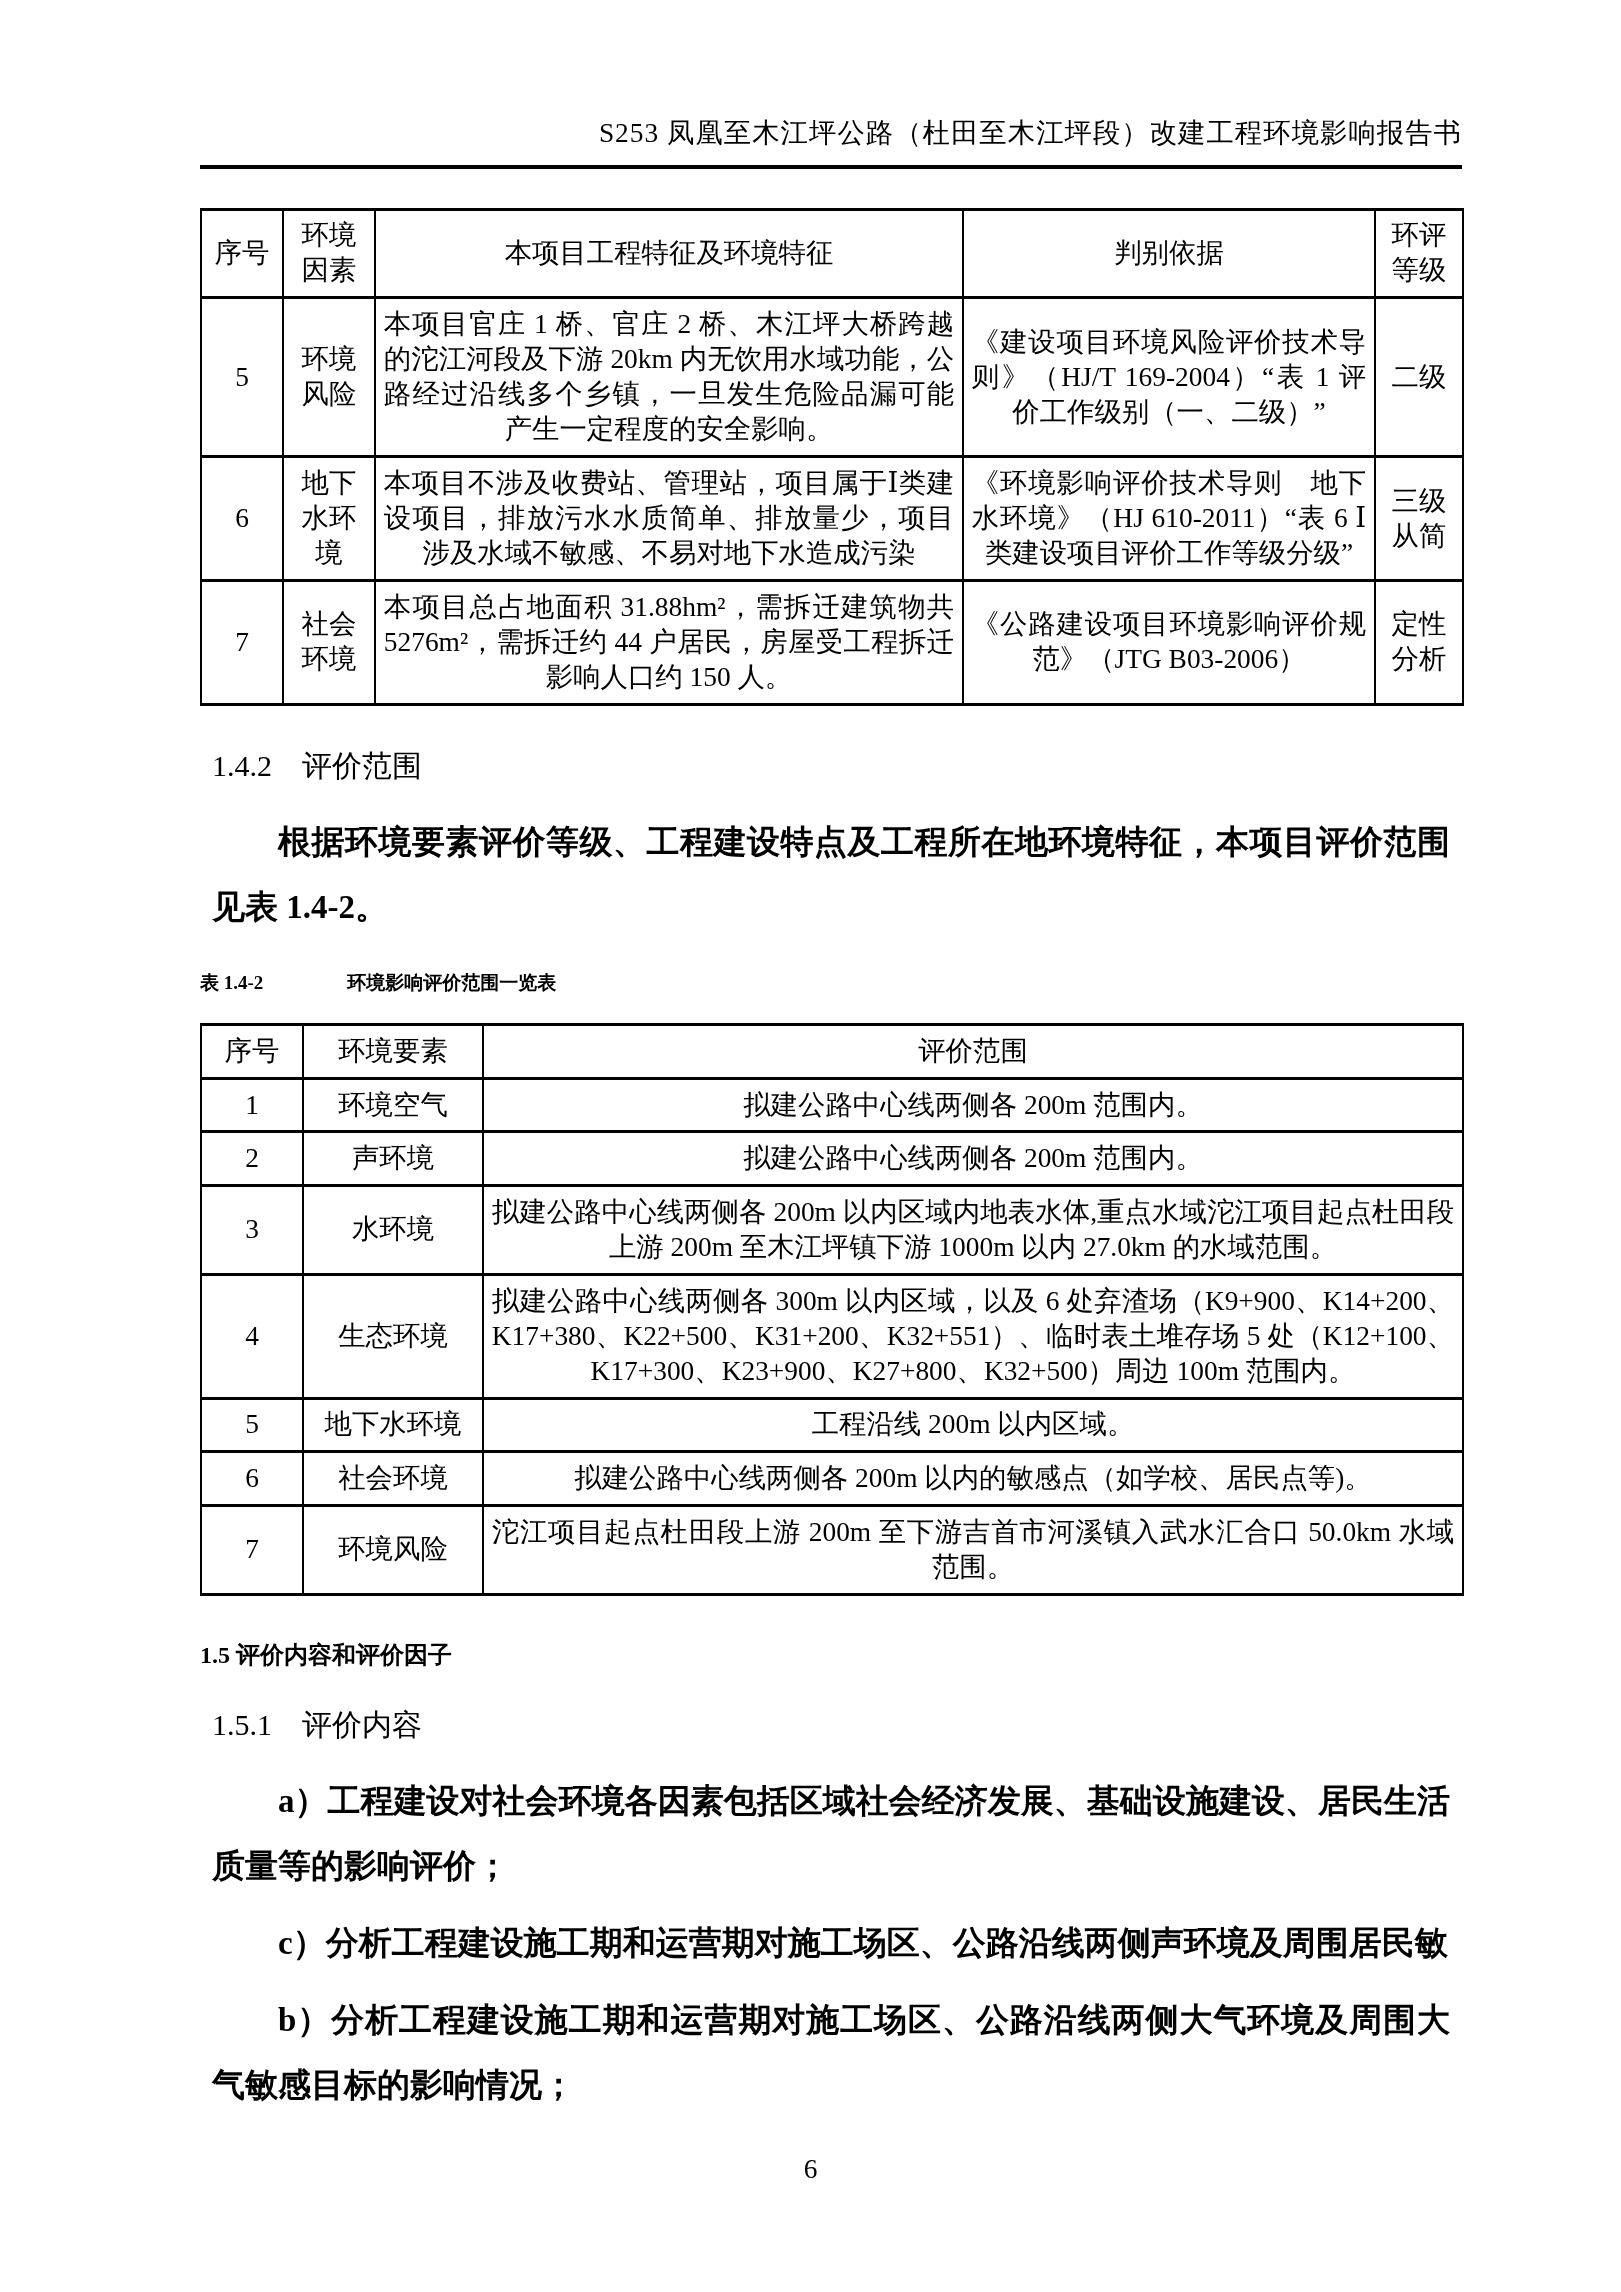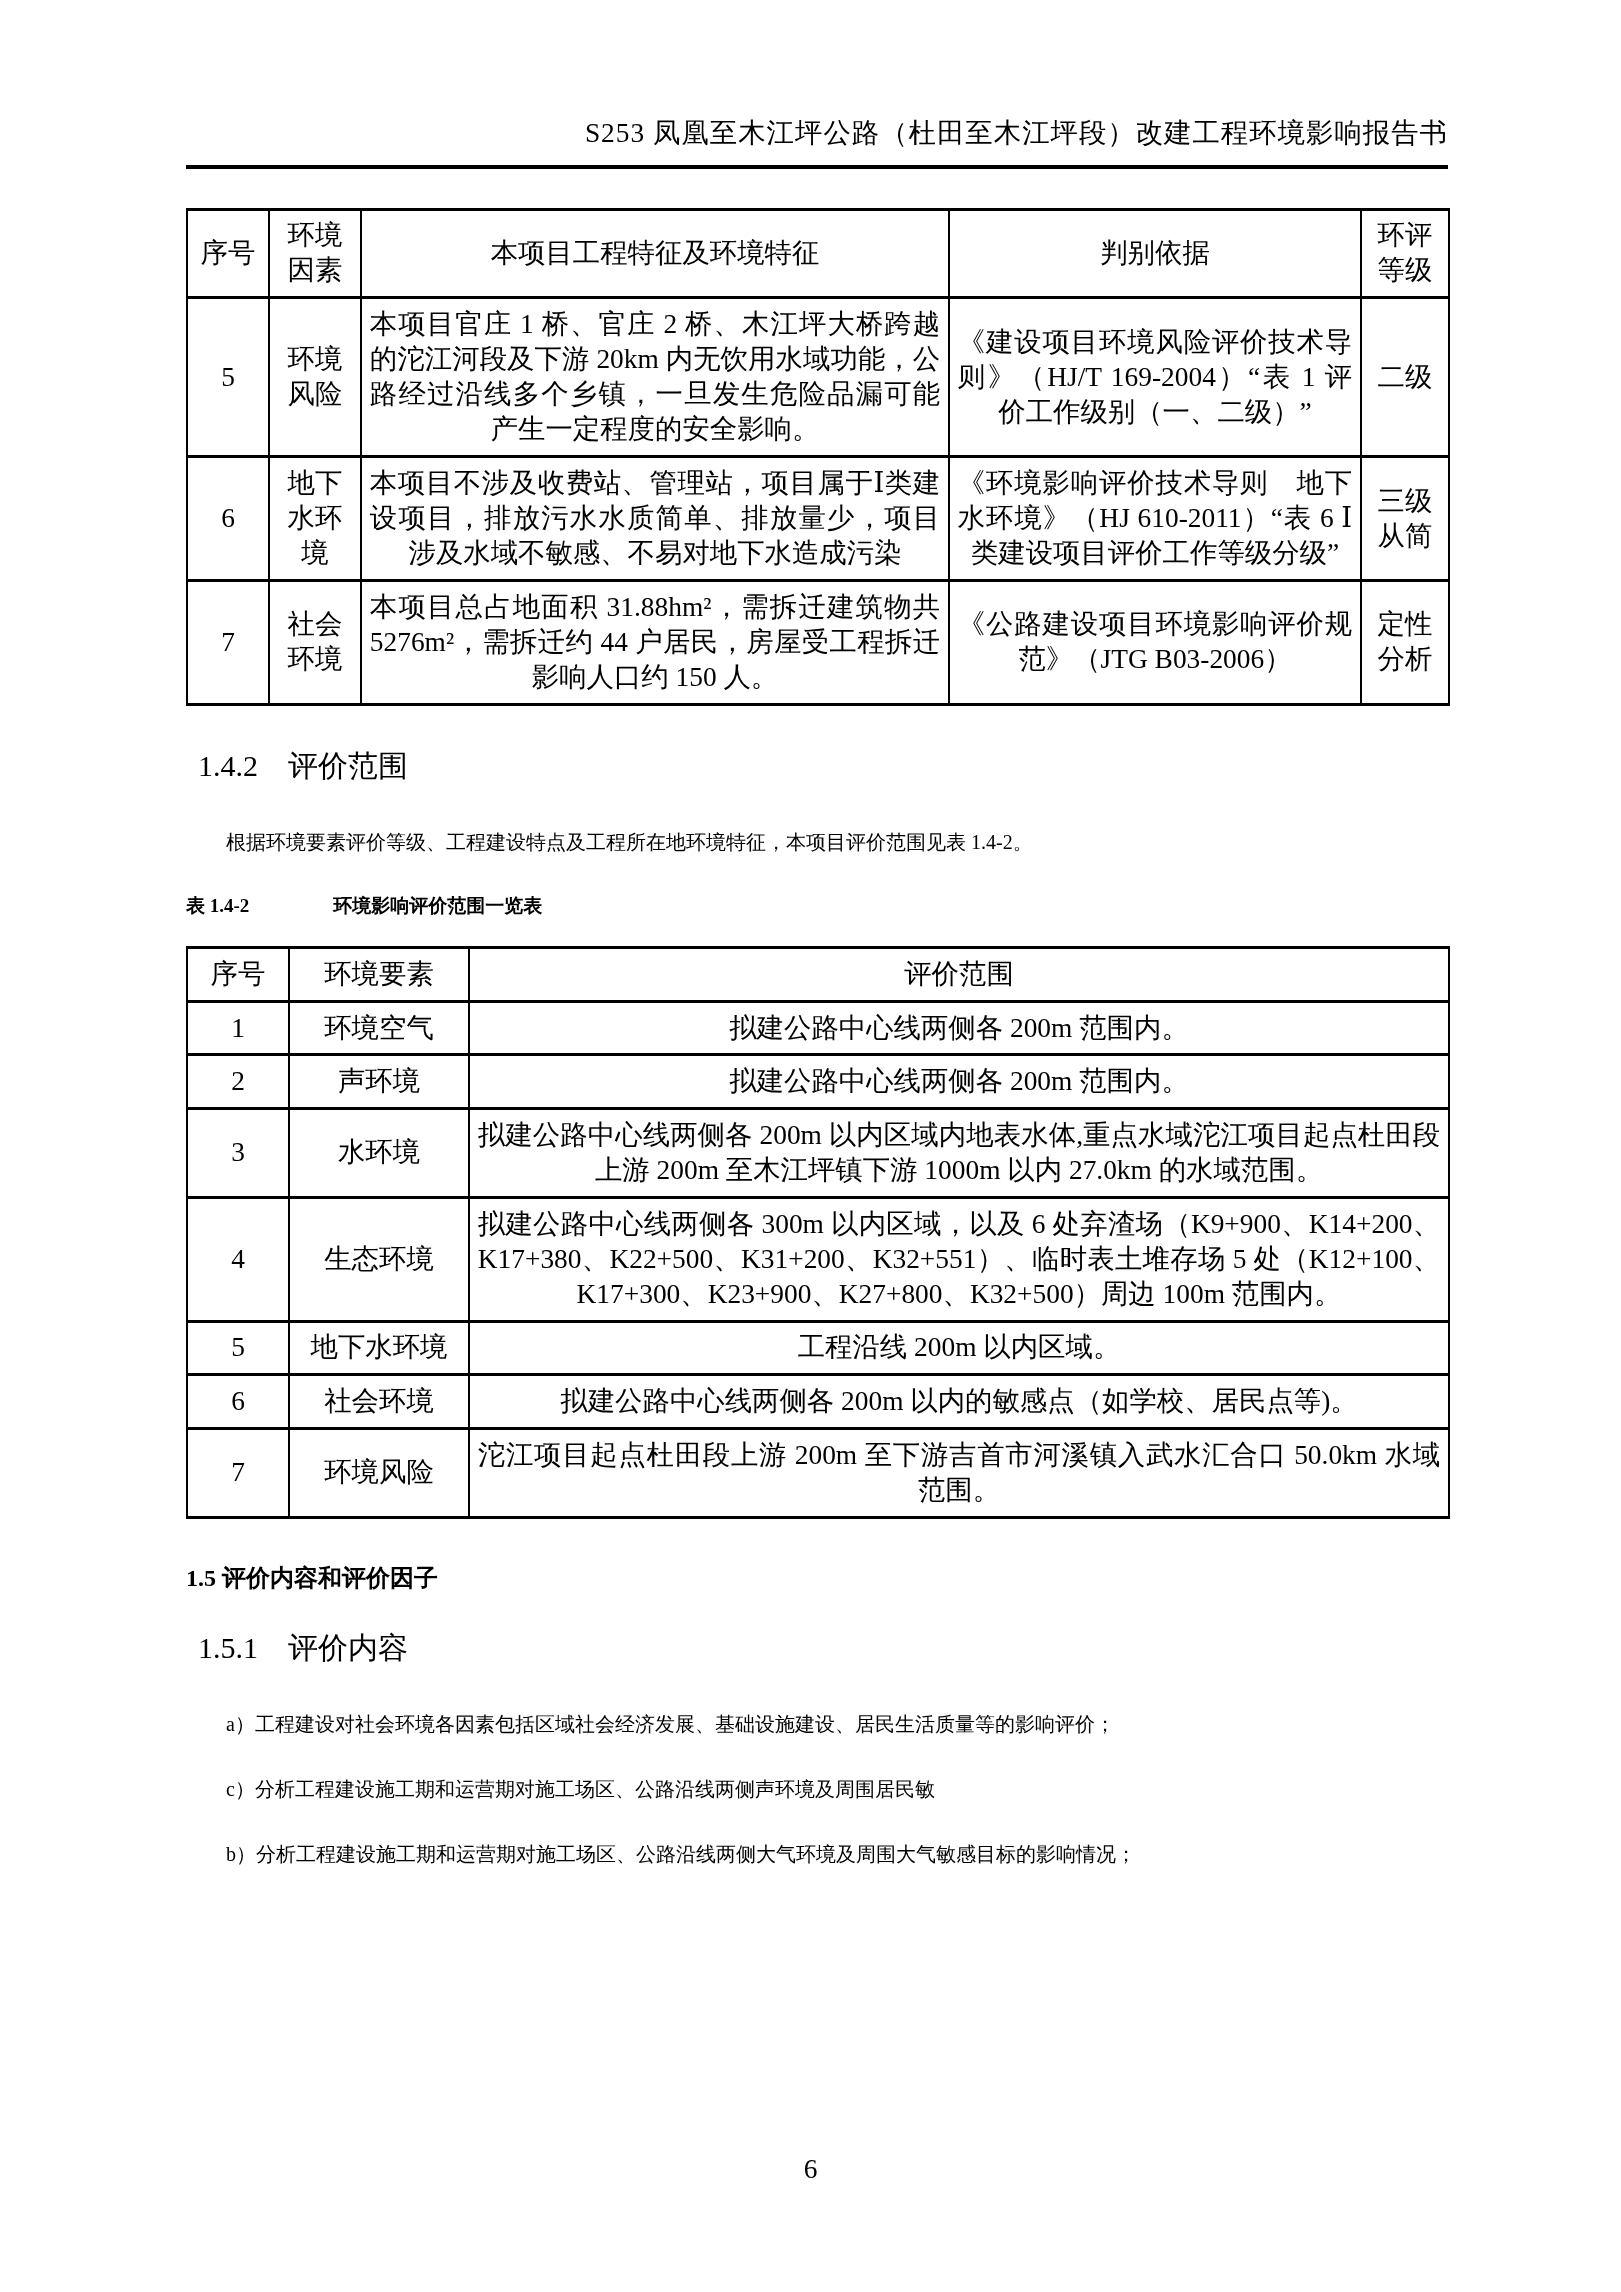--- a/index.html
+++ b/index.html
@@ -5,21 +5,21 @@
   html,body{margin:0;padding:0;background:#888;}
   .page{
     position:relative;
     width:1621px;height:2293px;
     background:#fff;
     margin:0 auto;
     font-family:"Liberation Serif","DejaVu Serif",serif;
     color:#000;
     overflow:hidden;
   }
-  .content{position:absolute;left:186px;top:116px;width:1262px;}
+  .content{position:absolute;left:200px;top:116px;width:1262px;}
 
   
   .running-head{
     text-align:right;
     font-size:27.4px;
     line-height:35px;
     letter-spacing:1px;
   }
   .head-rule{height:3.9px;background:#000;margin-top:13.7px;}
 
@@ -39,21 +39,21 @@
   }
   .t1{margin-top:39px;}
   .t2{margin-top:9.8px;}
   .c{text-align:center;}
   .j{text-align:justify;text-align-last:center;}
   .pre{white-space:pre-line;}
 
   
   .h-plain{font-size:30px;line-height:65px;margin:12px;}
   .h-bold{font-size:24px;line-height:65px;margin:0;font-weight:bold;}
-  .para{font-size:20px;line-height:65px;margin:0;text-align:justify;text-indent:2em;}
+  .para{font-size:33px;line-height:65px;margin:12px;text-align:justify;text-indent:2em;font-weight:bold;}
   .mt-sec{margin-top:27.4px;}
   .mt-small{margin-top:3.9px;}
   .caption{
     font-size:19px;line-height:61px;margin:0;
     font-weight:bold;
   }
   .caption .cap-gap{display:inline-block;width:84px;}
 
   .page-number{
     position:absolute;left:0;width:1621px;top:2154px;

